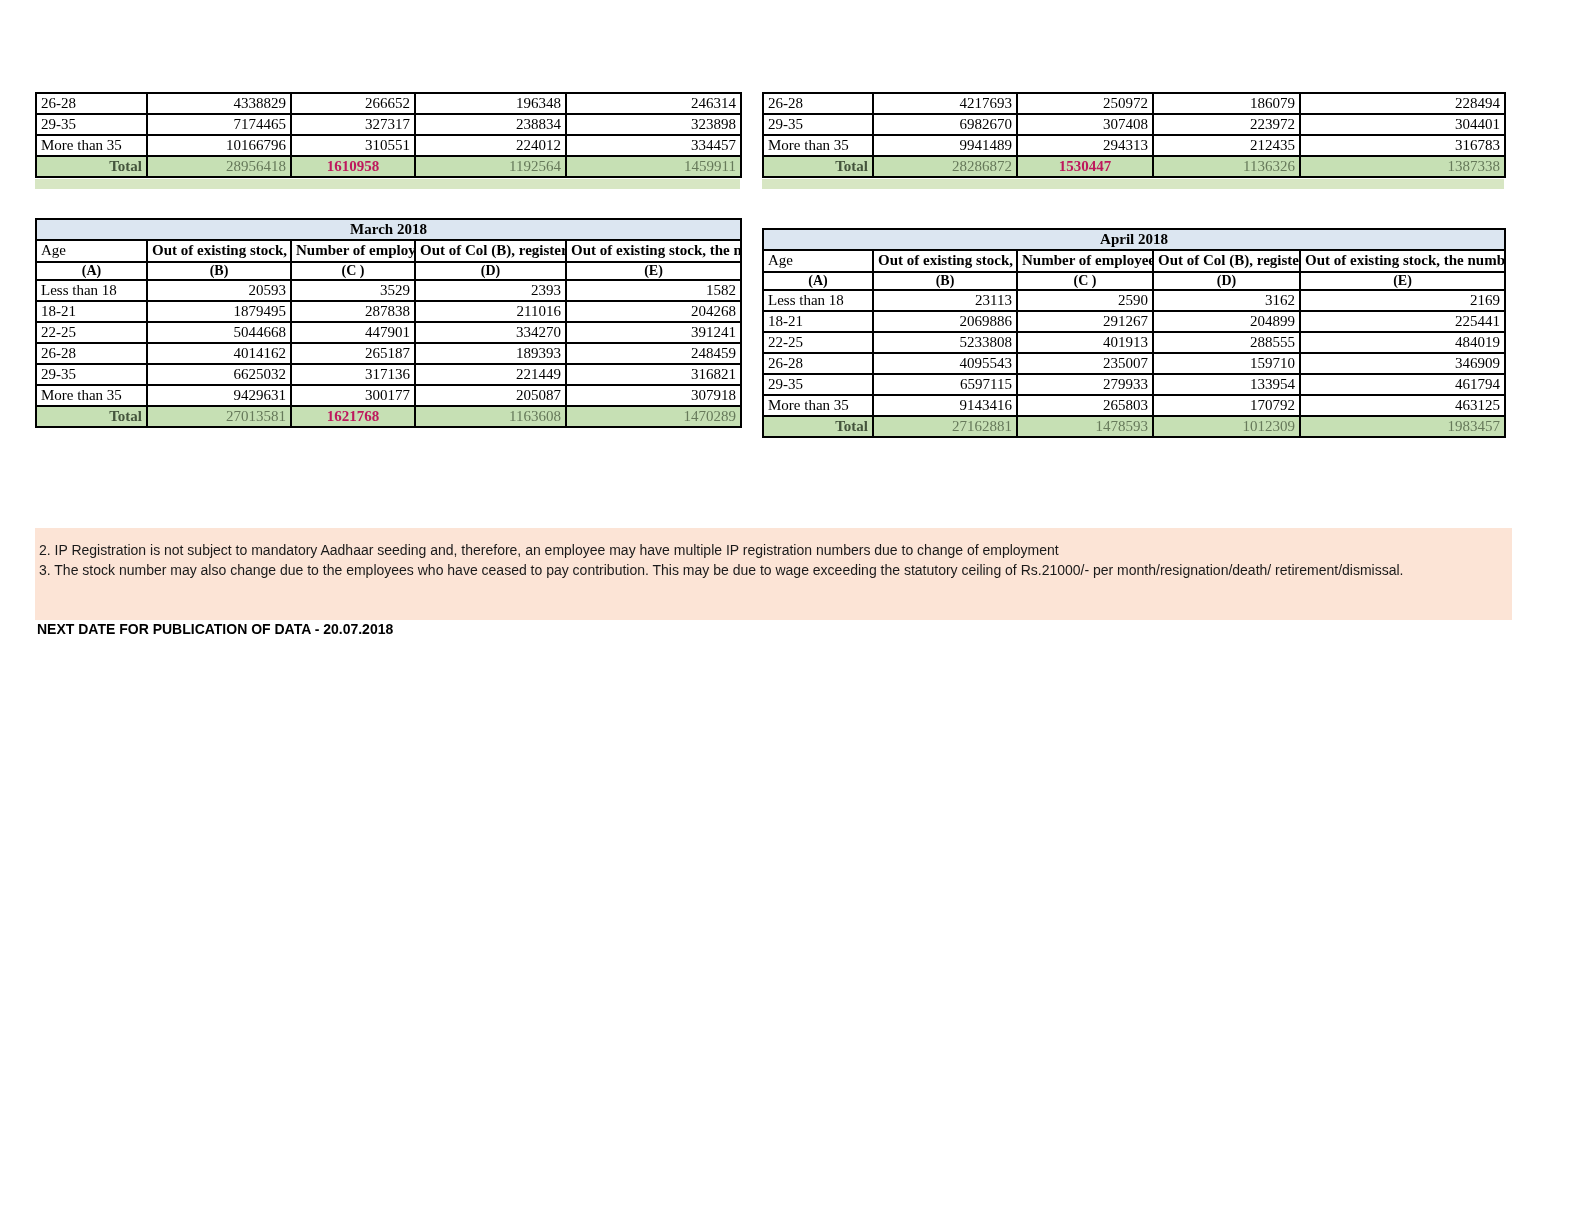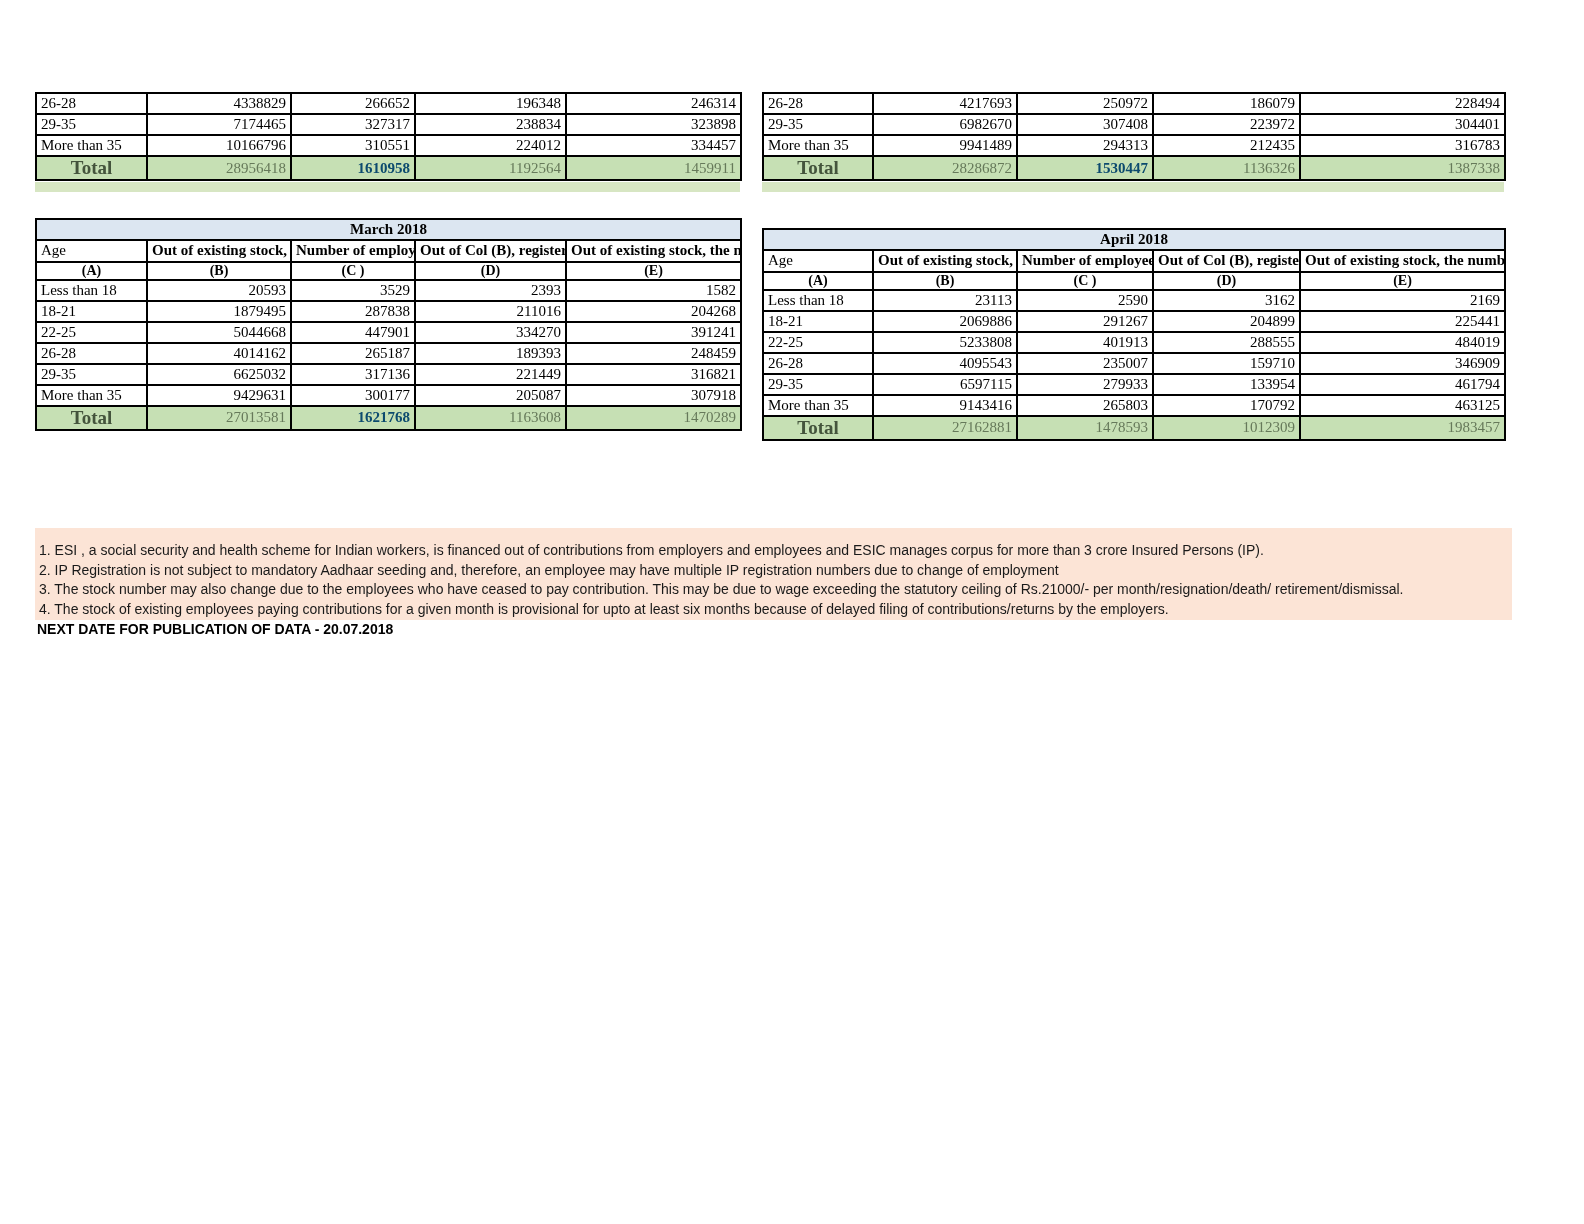--- a/index.html
+++ b/index.html
@@ -11,22 +11,22 @@
                  overflow:hidden; white-space:nowrap; color:#000; }
   td.agecell { text-align:left; font-size:14.5px; }
   td.num  { text-align:right; }
   td.cnum { text-align:right; }
   td.title { background:#dce6f1; text-align:center; font-weight:bold; font-size:14.5px; height:13px; }
   td.head { font-weight:bold; text-align:center; font-size:13.5px; white-space:normal;
             line-height:1.3; vertical-align:middle; padding:0 2px; height:88px; }
   td.age-head { vertical-align:middle; font-size:14.5px; white-space:normal; }
   tr.letters td { font-weight:bold; text-align:center; font-size:14px; height:14px; }
   tr.total td { background:#c6e0b4; color:#66795a; }
-  tr.total td.tlabel { font-weight:bold; color:#44543c; font-size:19px; text-align:center; }
-  tr.total td.ctot { font-weight:bold; color:#0c4a6e; text-align:right; }
+  tr.total td.tlabel { font-weight:bold; color:#44543c; font-size:15px; text-align:right; }
+  tr.total td.ctot { font-weight:bold; color:#be185d; text-align:center; }
   .strip { height:10px; background:#d7e6c3; margin-top:1px; }
   #notes { position:absolute; left:35px; top:528px; width:1477px; height:92px;
            background:#fce4d6; padding:13px 0 0 4px; box-sizing:border-box; overflow:hidden; }
   #notes .note-line { font-size:14px; line-height:19.5px; white-space:nowrap; color:#1a1a1a; }
   #next-date { position:absolute; left:37px; top:621px; font-size:14px; font-weight:bold;
                white-space:nowrap; color:#000; }
 </style>
 </head>
 <body>
 
@@ -272,21 +272,19 @@
         <td class="num">27162881</td>
         <td class="num">1478593</td>
         <td class="num">1012309</td>
         <td class="num">1983457</td>
       </tr>
     </tbody>
       </table>
   </div>
 
   <div id="notes">
-    <div class="note-line">1. ESI , a social security and health scheme for Indian workers, is financed out of contributions from employers and employees and ESIC manages corpus for more than 3 crore Insured Persons (IP).</div>
     <div class="note-line">2. IP Registration is not subject to mandatory Aadhaar seeding and, therefore, an employee may have multiple IP registration numbers due to change of employment</div>
     <div class="note-line">3. The stock number may also change due to the employees who have ceased to pay contribution. This may  be due to wage exceeding the statutory ceiling of  Rs.21000/- per month/resignation/death/ retirement/dismissal.</div>
-    <div class="note-line">4. The stock of existing employees paying contributions for a given month is provisional for upto at least six months because of delayed filing of contributions/returns by the employers.</div>
   </div>
 
   <div id="next-date">NEXT DATE FOR PUBLICATION OF DATA - 20.07.2018</div>
 
 </div>
 
 </body></html>

